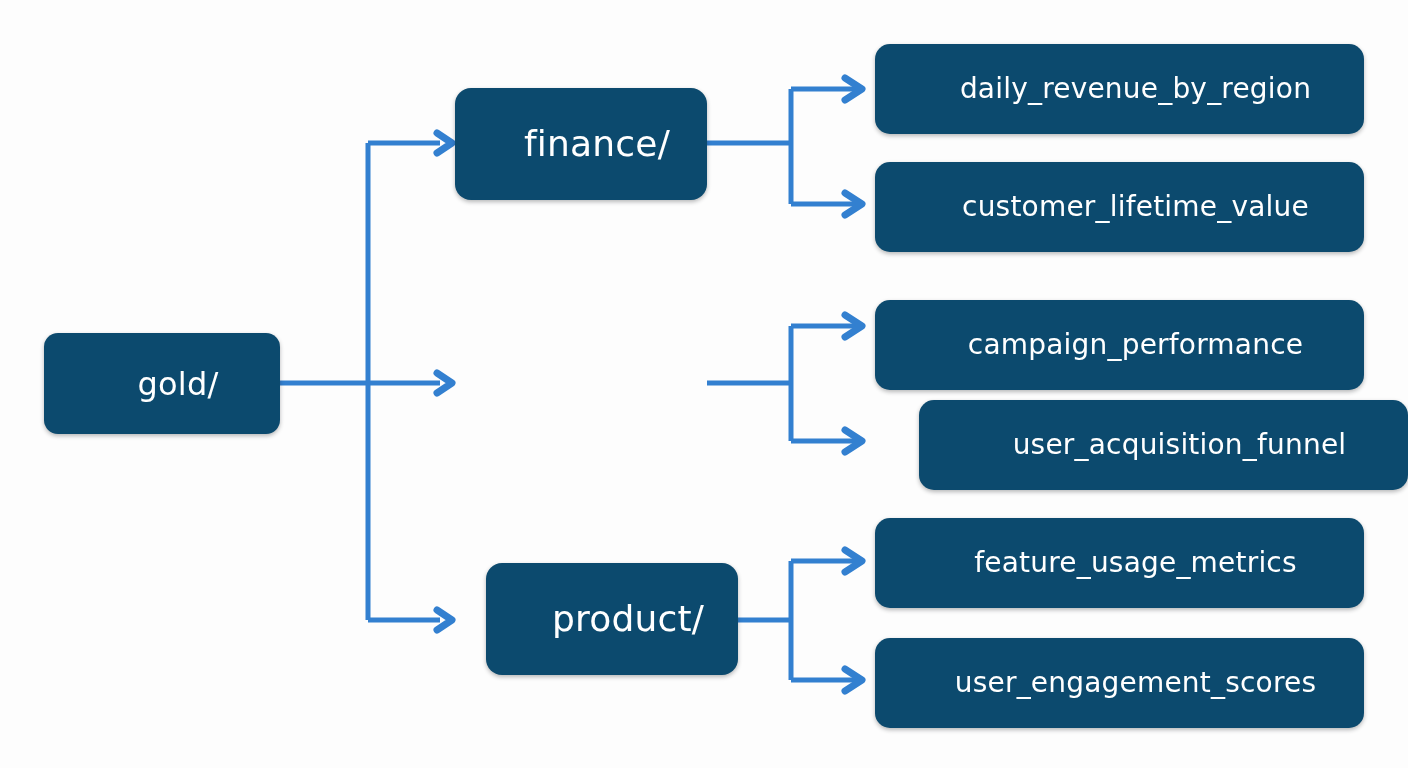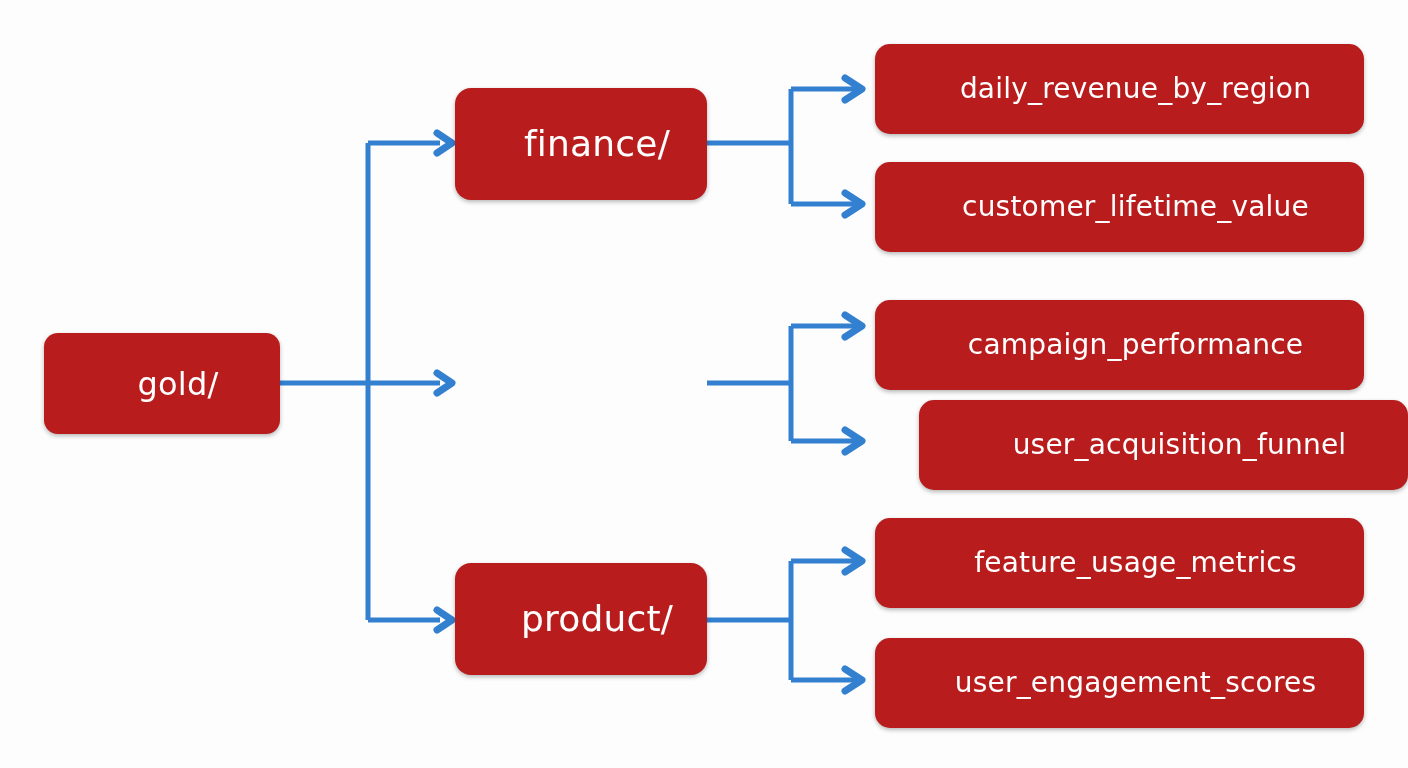--- a/index.html
+++ b/index.html
@@ -28,21 +28,21 @@
     pointer-events: none;
   }
   .node {
     position: absolute;
     box-sizing: border-box;
     display: flex;
     align-items: center;
     justify-content: center;
     color: #ffffff;
     border-radius: 14px;
-    background: #b91c1c;
+    background: #0c4a6e;
     box-shadow: 0 2px 4px rgba(20,24,28,0.30);
     text-align: center;
     user-select: none;
     letter-spacing: 0.2px;
     white-space: nowrap;
     padding-left: 32px;
   }
   .node.root {
     left: 44px;
     top: 333px;
@@ -52,21 +52,21 @@
   }
   .node.mid {
     left: 455px;
     width: 252px;
     height: 112px;
     font-size: 36px;
     border-radius: 16px;
   }
   .node.mid.m0 { top: 88px; }
   .node.mid.m1 { top: 327px; }
-  .node.mid.m2 { top: 563px; }
+  .node.mid.m2 { top: 563px; margin-left: 31px; }
   .node.leaf {
     left: 875px;
     width: 489px;
     height: 90px;
     font-size: 28px;
     border-radius: 15px;
   }
   .node.leaf.l0 { top: 44px; }
   .node.leaf.l1 { top: 162px; }
   .node.leaf.l2 { top: 300px; }

